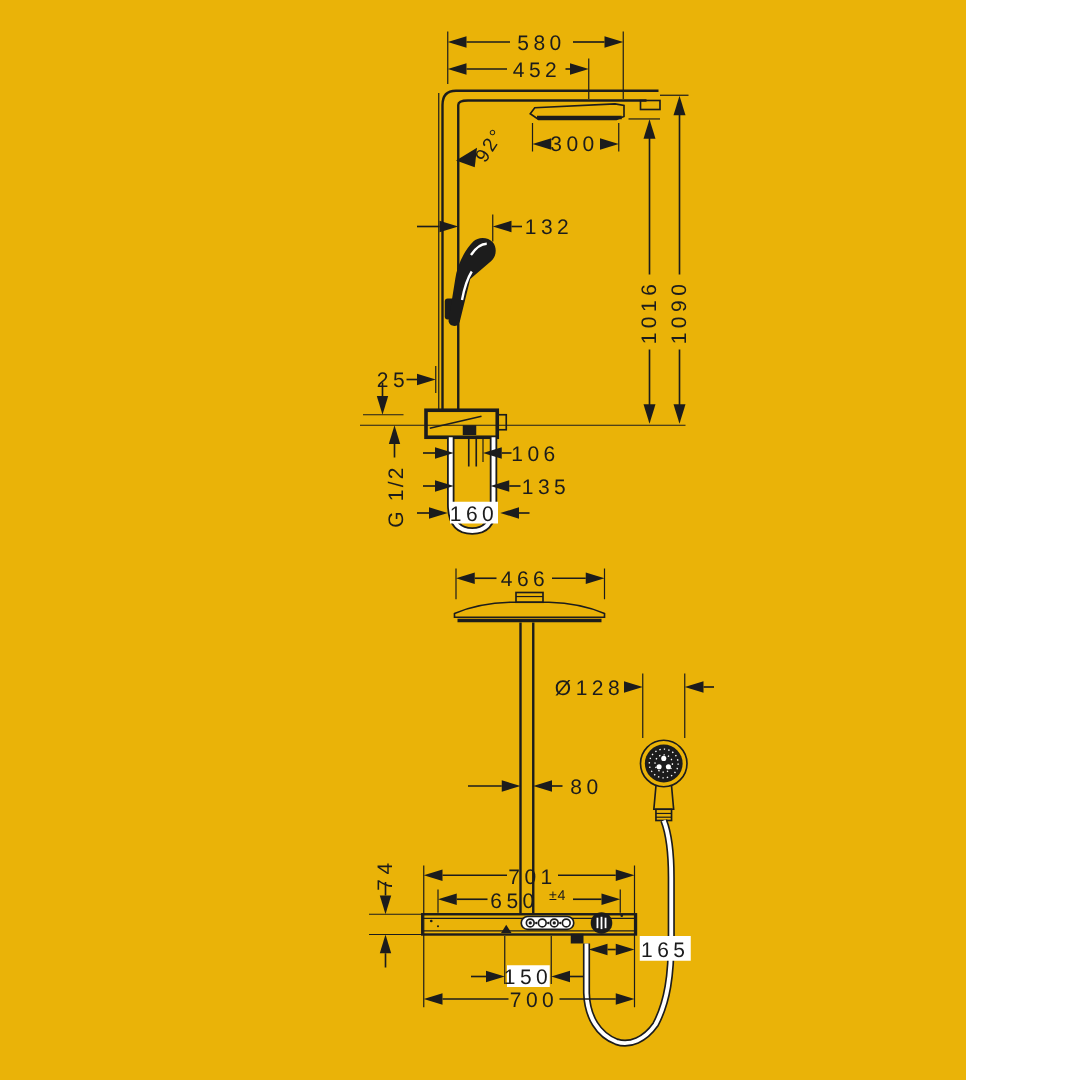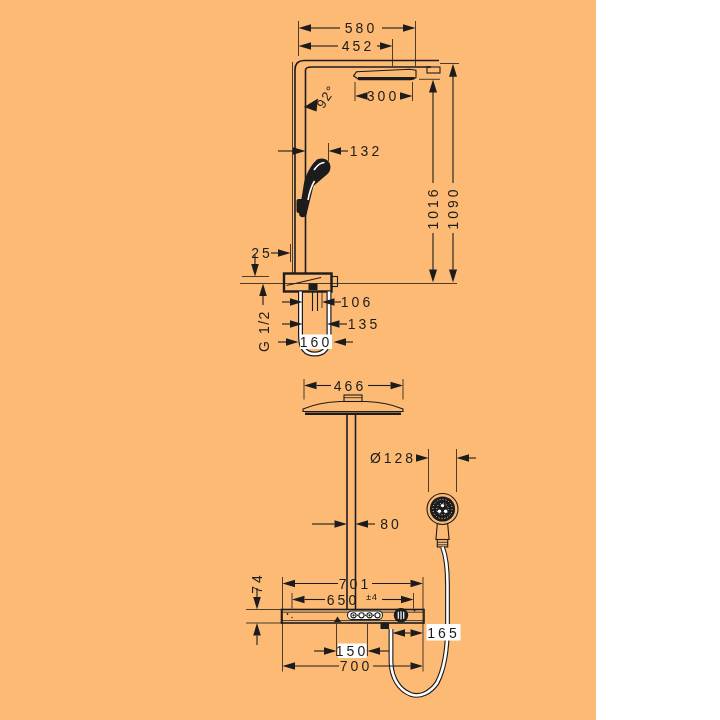--- a/index.html
+++ b/index.html
@@ -1,16 +1,16 @@
 <!DOCTYPE html>
 <html><head>
 <meta charset="utf-8">
 <style>
   html,body{margin:0;padding:0;background:#fff;}
-  .canvas{position:relative;width:596px;height:720px;background:#fdba74;overflow:hidden;
+  .canvas{position:relative;width:644px;height:720px;background:#eab308;overflow:hidden;
           font-family:"Liberation Sans", sans-serif;}
   svg text{font-family:"Liberation Sans", sans-serif;font-size:14px;letter-spacing:3px;
            fill:#1c1c1c;font-weight:400;}
   svg text.small{font-size:9.5px;letter-spacing:0.5px;}
   svg text.deg{font-size:13px;letter-spacing:1.5px;}
   .ln{stroke:#1c1c1c;stroke-width:1.1;fill:none;}
   .thin{stroke:#1c1c1c;stroke-width:0.8;fill:none;}
   .struct{stroke:#1c1c1c;stroke-width:1.6;fill:none;}
   .bold{stroke:#1c1c1c;stroke-width:2.4;fill:none;}
   .arrow{fill:#1c1c1c;stroke:none;}

